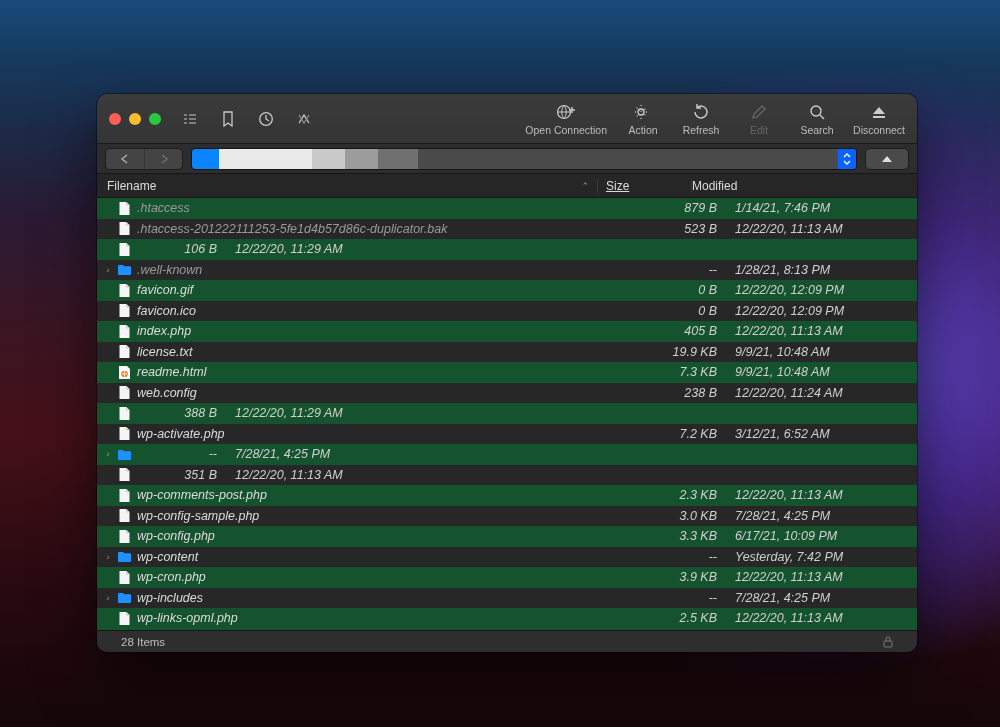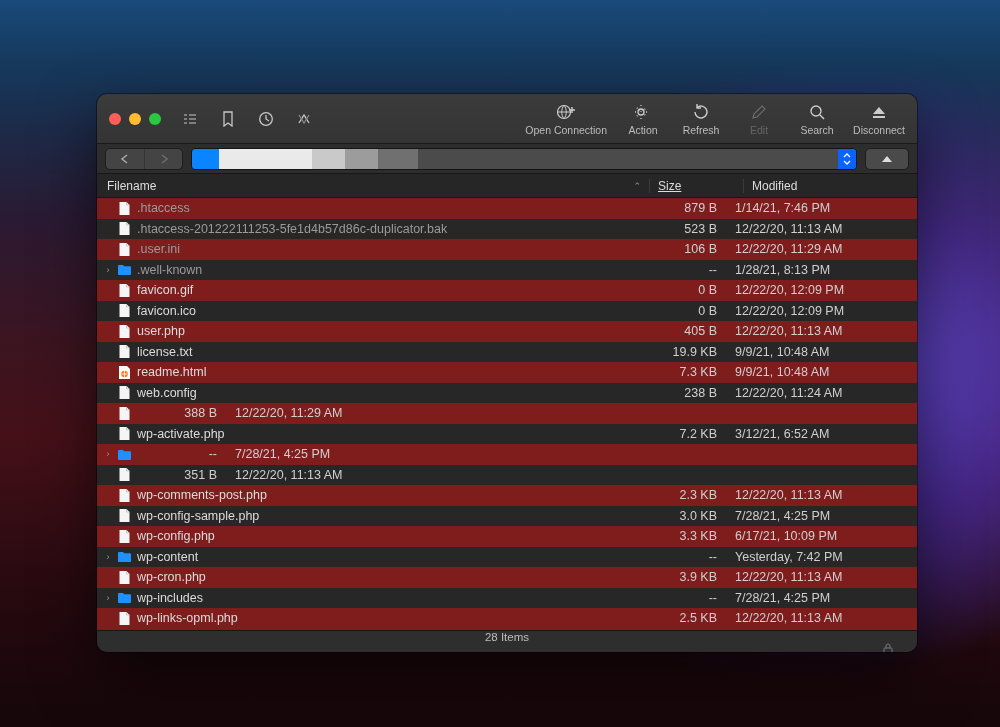--- a/index.html
+++ b/index.html
@@ -76,37 +76,37 @@
     color:#ddd; display:flex; align-items:center; justify-content:center;
   }
   
   .colhdr {
     height:24px; background:#262626; border-bottom:1px solid #161616;
     display:flex; align-items:center; font-size:12px; color:#ddd;
     padding-left:10px;
   }
   .colhdr .c-name { flex:1; display:flex; align-items:center; gap:16px;text-align:right;}
   .colhdr .c-size { width:94px; text-align:left; border-left:1px solid #3a3a3a; padding-left:8px;text-decoration:underline;}
-  .colhdr .c-mod  { width:174px; text-align:left; border-left:1px solid #3a3a3a; padding-left:8px;}
+  .colhdr .c-mod  { width:226px; text-align:left; border-left:1px solid #3a3a3a; }
   .sort-caret { margin-left:auto; margin-right:8px; font-size:9px; color:#999;}
   
-  .list { flex:1; overflow:auto; background:#7f1d1d; }
+  .list { flex:1; overflow:auto; background:#14532d;font-style:italic; }
   .row { height:20.5px; display:flex; align-items:center; padding-left:4px;}
   .row:nth-child(even){ background:#272727; }
   .row .tw { width:14px; text-align:center; font-size:9px; color:#999;}
   .row .icon { width:18px; display:flex; align-items:center; justify-content:center; }
   .row .name { flex:1; padding-left:4px; white-space:nowrap; overflow:hidden; text-overflow:ellipsis; color:#dcdcdc;}
   .row .size { width:94px; text-align:right; padding-right:10px; color:#cfcfcf;}
   .row .mod  { width:190px; padding-left:8px; color:#cfcfcf;}
   .row.dim .name { color:#9a9a9a; }
   
   .status {
     height:22px; background:#2e2e2e; border-top:1px solid #151515;
     display:flex; align-items:center; padding:0 24px;
-    font-size:11.5px; color:#bdbdbd;flex-direction:column;
+    font-size:11.5px; color:#bdbdbd;
   }
   .status .lock { margin-left:auto; opacity:.6; }
   
   svg { display:block; }
 </style>
 </head>
 <body>
 
 <div class="window">
 
@@ -272,21 +272,20 @@
         <span class="mod">12/22/20, 11:13 AM</span>
       </div>
       <div class="row dim">
         <span class="tw"></span>
         <span class="icon">
           <svg width="13" height="15" viewBox="0 0 13 15">
             <path d="M1.5 1h7l3 3v10h-10z" fill="#f5f5f5"></path>
             <path d="M8.5 1v3h3" fill="none" stroke="#bbb" stroke-width="0.8"></path>
           </svg>
         </span>
-        <span class="name">.user.ini</span>
         <span class="size">106 B</span>
         <span class="mod">12/22/20, 11:29 AM</span>
       </div>
       <div class="row dim">
         <span class="tw">›</span>
         <span class="icon">
           <svg width="15" height="13" viewBox="0 0 15 13">
             <path d="M1 3c0-.5.4-1 1-1h4l1.3 1.3H13c.5 0 1 .4 1 1V11c0 .5-.4 1-1 1H2c-.5 0-1-.4-1-1z" fill="#1e90ff"></path>
           </svg>
         </span>
@@ -319,21 +318,21 @@
         <span class="mod">12/22/20, 12:09 PM</span>
       </div>
       <div class="row">
         <span class="tw"></span>
         <span class="icon">
           <svg width="13" height="15" viewBox="0 0 13 15">
             <path d="M1.5 1h7l3 3v10h-10z" fill="#f5f5f5"></path>
             <path d="M8.5 1v3h3" fill="none" stroke="#bbb" stroke-width="0.8"></path>
           </svg>
         </span>
-        <span class="name">user.php</span>
+        <span class="name">index.php</span>
         <span class="size">405 B</span>
         <span class="mod">12/22/20, 11:13 AM</span>
       </div>
       <div class="row">
         <span class="tw"></span>
         <span class="icon">
           <svg width="13" height="15" viewBox="0 0 13 15">
             <path d="M1.5 1h7l3 3v10h-10z" fill="#f5f5f5"></path>
             <path d="M8.5 1v3h3" fill="none" stroke="#bbb" stroke-width="0.8"></path>
           </svg>

